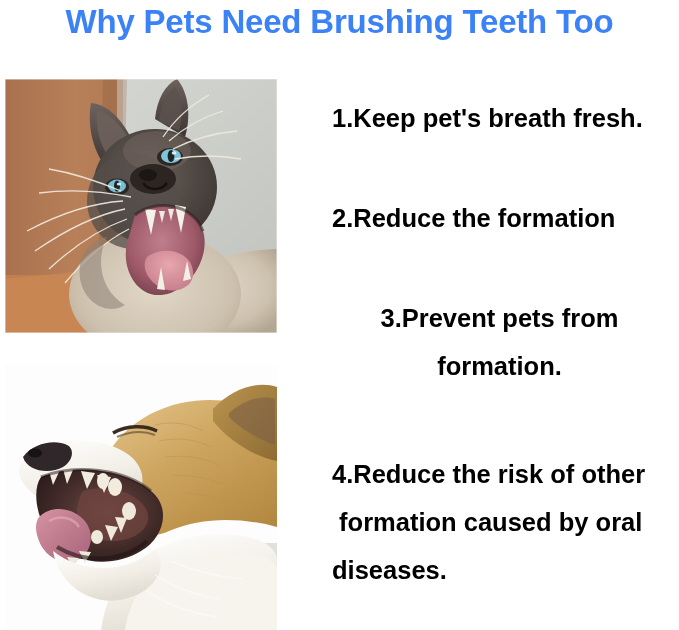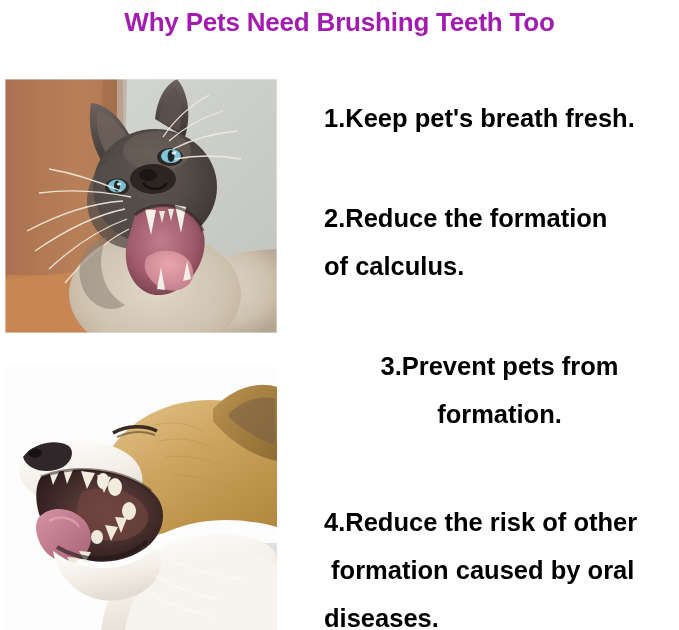--- a/index.html
+++ b/index.html
@@ -23,35 +23,35 @@
   .page-title {
     position: absolute;
     left: 0;
     top: 0;
     width: 679px;
     height: 56px;
     line-height: 44px;
     text-align: center;
     font-family: "Liberation Sans", sans-serif;
     font-weight: bold;
-    font-size: 26px;
+    font-size: 33px;
     letter-spacing: -0.2px;
-    color: #a21caf;
+    color: #3b82f6;
     white-space: nowrap;
   }
 
   
   .benefits {
     position: absolute;
     left: 320px;
     top: 88px;
     width: 359px;
   }
   .benefit-item {
-    margin: 4px;
+    margin: 12px;
     padding: 0;
   }
   .benefit-line {
     font-family: "Liberation Sans", sans-serif;
     font-weight: bold;
     font-size: 25.5px;
     line-height: 48px;
     color: #000000;
     white-space: pre;
   }
@@ -298,21 +298,20 @@
   </div>
 
   <div class="benefits">
 
     <div class="benefit-item b1">
       <div class="benefit-line">1.Keep pet's breath fresh.</div>
     </div>
 
     <div class="benefit-item b2">
       <div class="benefit-line">2.Reduce the formation</div>
-      <div class="benefit-line">of calculus.</div>
     </div>
 
     <div class="benefit-item b3">
       <div class="benefit-line">3.Prevent pets from</div>
       <div class="benefit-line">formation.</div>
     </div>
 
     <div class="benefit-item b4">
       <div class="benefit-line">4.Reduce the risk of other</div>
       <div class="benefit-line"> formation caused by oral</div>

